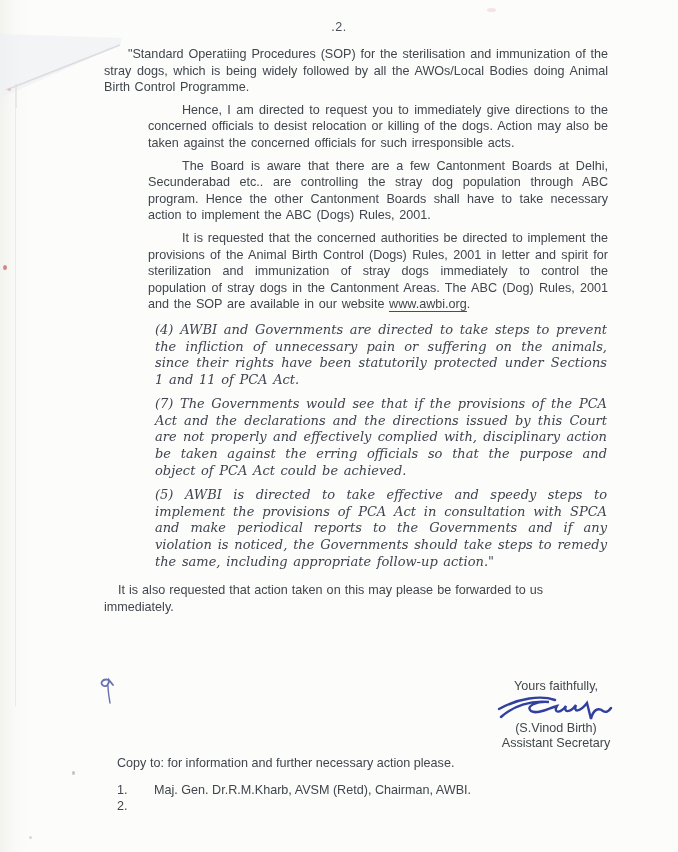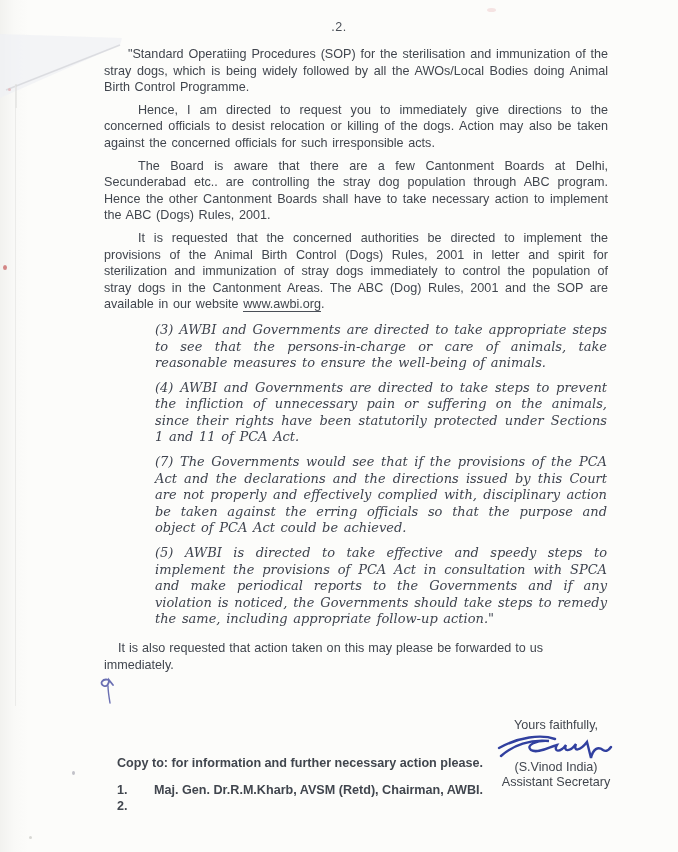--- a/index.html
+++ b/index.html
@@ -14,38 +14,38 @@
     position:absolute;top:20px;left:0;right:0;
     text-align:center;font-size:12.5px;color:#4a4f57;letter-spacing:.5px;
   }
   .content{
     position:absolute;left:104px;top:46px;width:504px;
     font-size:12.6px;line-height:16.6px;
     text-align:justify;
   }
   .para{margin:0 0 6px 0;word-spacing:1.2px;}
   .ind-sm{text-indent:24px;}
-  .ind{text-indent:34px;}
+  .ind{text-indent:34px;margin-left:44px;}
   .ind-lg{text-indent:84px;}
   .weblink{text-decoration:none;border-bottom:1.3px solid #4a4f57;color:#41464e;}
   .quote-block{margin:9px 0 0 51px;width:452px;}
   .quote-para{
     font-family:"DejaVu Serif",serif;font-style:italic;
     font-size:13px;line-height:16.6px;color:#3e434e;
     margin:0 0 8px 0;text-align:justify;word-spacing:1.5px;
   }
   .closing-line{margin:12px 0 0 0;text-indent:14px;text-align:left;word-spacing:.5px;}
   .sig-block{
-    position:absolute;left:494px;top:718px;width:124px;
+    position:absolute;left:494px;top:679px;width:124px;
     text-align:center;font-size:12.6px;line-height:15px;color:#41464e;
   }
   .sig-svg{display:block;margin:-1px auto -4px auto;}
   .copy-block{
     position:absolute;left:117px;top:756px;width:440px;
-    font-size:12.6px;line-height:15.2px;color:#41464e;font-weight:bold;
+    font-size:12.6px;line-height:15.2px;color:#41464e;
   }
   .copy-list{margin-top:12px;}
   .copy-row{display:flex;margin:0 0 1px 0;}
   .copy-num{width:37px;flex:0 0 37px;}
   
   .artifact{position:absolute;pointer-events:none;}
   .edge-line{left:15px;top:86px;width:1px;height:620px;background:#e6e6e4;opacity:.75;}
   .fold-svg{left:0;top:0;}
   .speck-red{left:3px;top:265px;width:4px;height:5px;background:#cc7272;border-radius:50%;opacity:.85;}
   .speck-pink{left:8px;top:88px;width:3px;height:3px;background:#e3bfc3;border-radius:50%;}
@@ -73,21 +73,20 @@
 
   <div class="page-number">.2.</div>
 
   <div class="content">
     <p class="para ind-sm">"Standard Operatiing Procedures (SOP) for the sterilisation and immunization of the stray dogs, which is being widely followed by all the AWOs/Local Bodies doing Animal Birth Control Programme.</p>
     <p class="para ind">Hence, I am directed to request you to immediately give directions to the concerned officials to desist relocation or killing of the dogs. Action may also be taken against the concerned officials for such irresponsible acts.</p>
     <p class="para ind">The Board is aware that there are a few Cantonment Boards at Delhi, Secunderabad etc.. are controlling the stray dog population through ABC program. Hence the other Cantonment Boards shall have to take necessary action to implement the ABC (Dogs) Rules, 2001.</p>
     <p class="para ind"><span>It is requested that the concerned authorities be directed to implement the provisions of the Animal Birth Control (Dogs) Rules, 2001 in letter and spirit for sterilization and immunization of stray dogs immediately to control the population of stray dogs in the Cantonment Areas. The ABC (Dog) Rules, 2001 and the SOP are available in our website </span><span class="weblink">www.awbi.org</span><span>.</span></p>
 
     <div class="quote-block">
-      <p class="quote-para">(3) AWBI and Governments are directed to take appropriate steps to see that the persons-in-charge or care of animals, take reasonable measures to ensure the well-being of animals.</p>
       <p class="quote-para">(4) AWBI and Governments are directed to take steps to prevent the infliction of unnecessary pain or suffering on the animals, since their rights have been statutorily protected under Sections 1 and 11 of PCA Act.</p>
       <p class="quote-para">(7) The Governments would see that if the provisions of the PCA Act and the declarations and the directions issued by this Court are not properly and effectively complied with, disciplinary action be taken against the erring officials so that the purpose and object of PCA Act could be achieved.</p>
       <p class="quote-para">(5) AWBI is directed to take effective and speedy steps to implement the provisions of PCA Act in consultation with SPCA and make periodical reports to the Governments and if any violation is noticed, the Governments should take steps to remedy the same, including appropriate follow-up action."</p>
     </div>
 
     <p class="para closing-line">It is also requested that action taken on this may please be forwarded to us immediately.</p>
   </div>
 
   <svg class="artifact pen-mark" width="24" height="34" viewBox="0 0 24 34">
     <path d="M13 4 C6 2,3 8,8 10 C11 11,13 8,13 4 L17 9" fill="none" stroke="#6a6fb2" stroke-width="1.8" stroke-linecap="round"></path>
@@ -95,21 +94,21 @@
   </svg>
 
   <div class="sig-block">
     <div>Yours faithfully,</div>
     <svg class="sig-svg" width="118" height="32" viewBox="0 0 118 32">
       <g fill="none" stroke="#31409f" stroke-width="2.4" stroke-linecap="round">
         <path d="M4 24 C16 13,34 7,52 9 C40 8,28 13,34 18 C40 22,52 15,60 13 C56 20,63 21,69 13 C66 20,73 20,79 12 C76 20,83 19,90 10 L94 26 C96 17,101 14,106 18 C109 20,112 18,114 15"></path>
         <path d="M2 16 C22 5,44 2,58 7"></path>
       </g>
     </svg>
-    <div>(S.Vinod India)</div>
+    <div>(S.Vinod Birth)</div>
     <div>Assistant Secretary</div>
   </div>
 
   <div class="copy-block">
     <div>Copy to: for information and further necessary action please.</div>
     <div class="copy-list">
       <div class="copy-row">
         <span class="copy-num">1.</span>
         <span>Maj. Gen. Dr.R.M.Kharb, AVSM (Retd), Chairman, AWBI.</span>
       </div>

